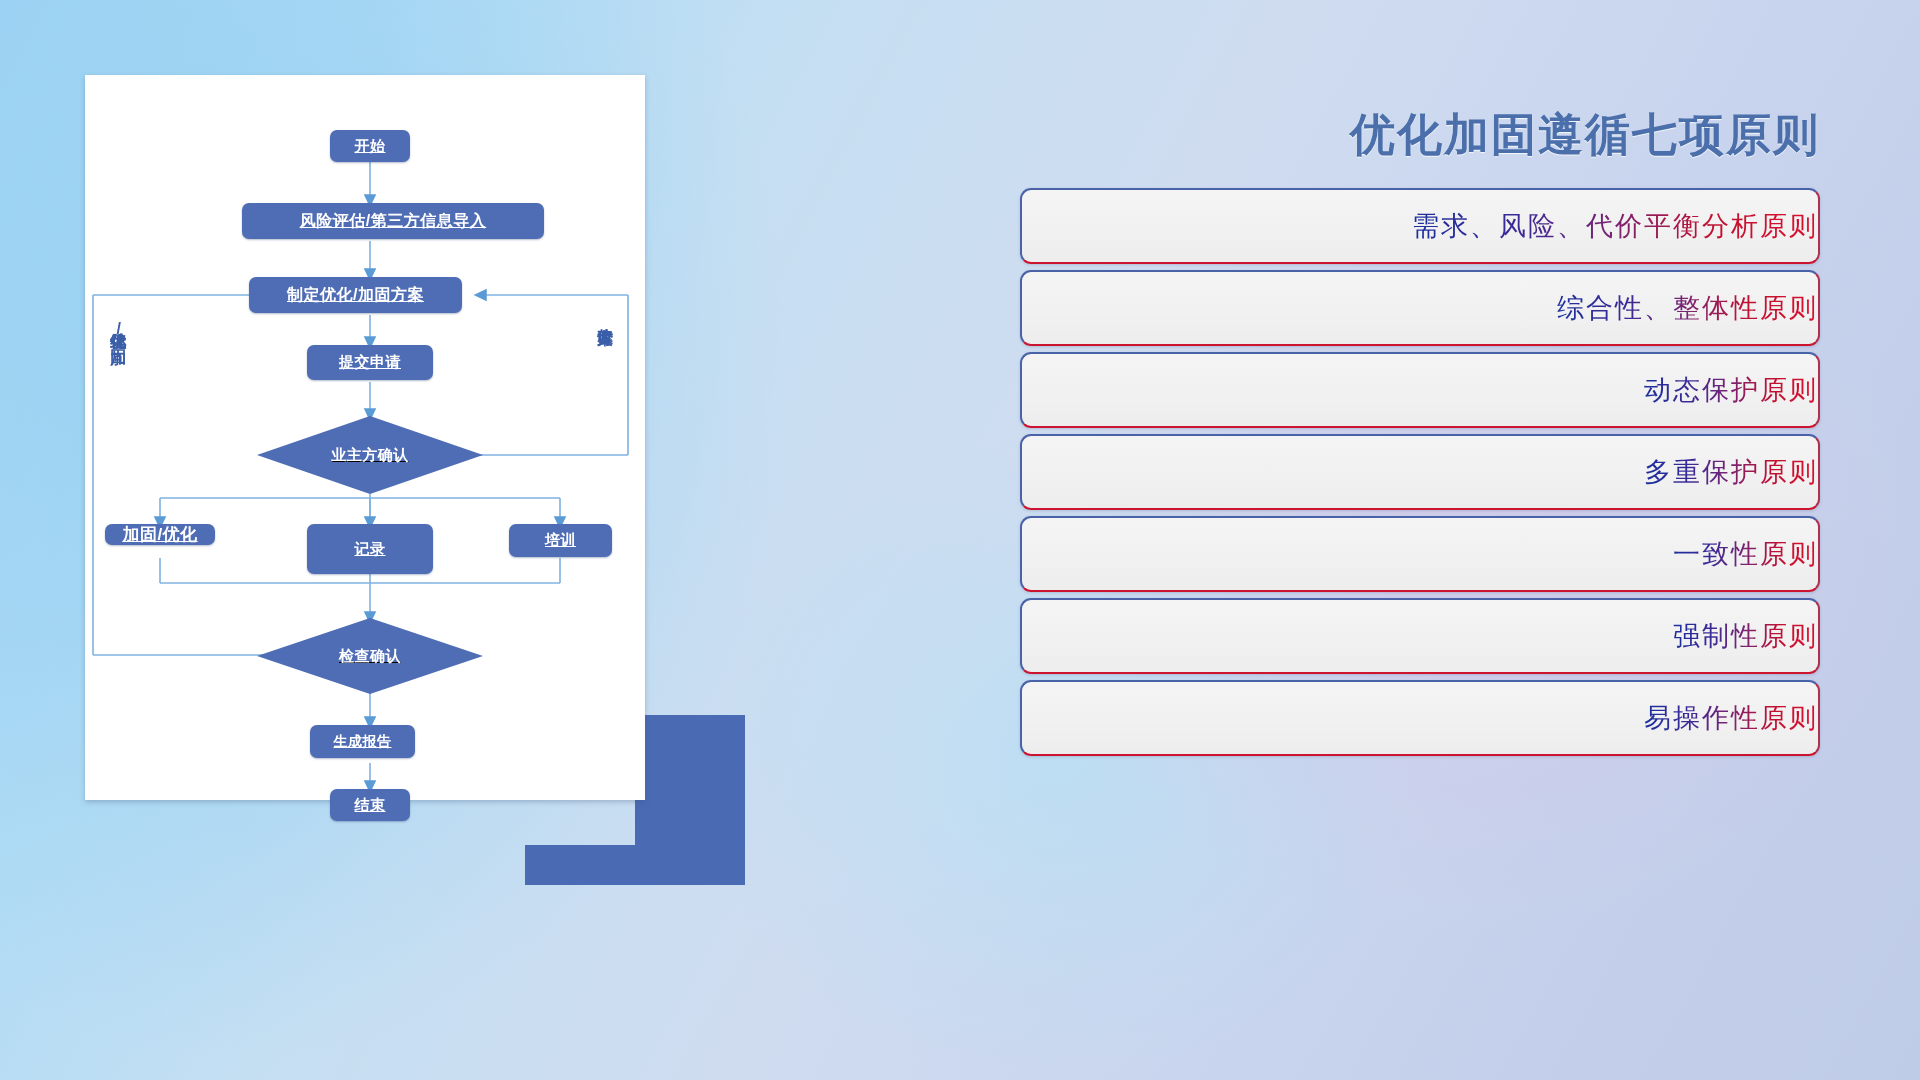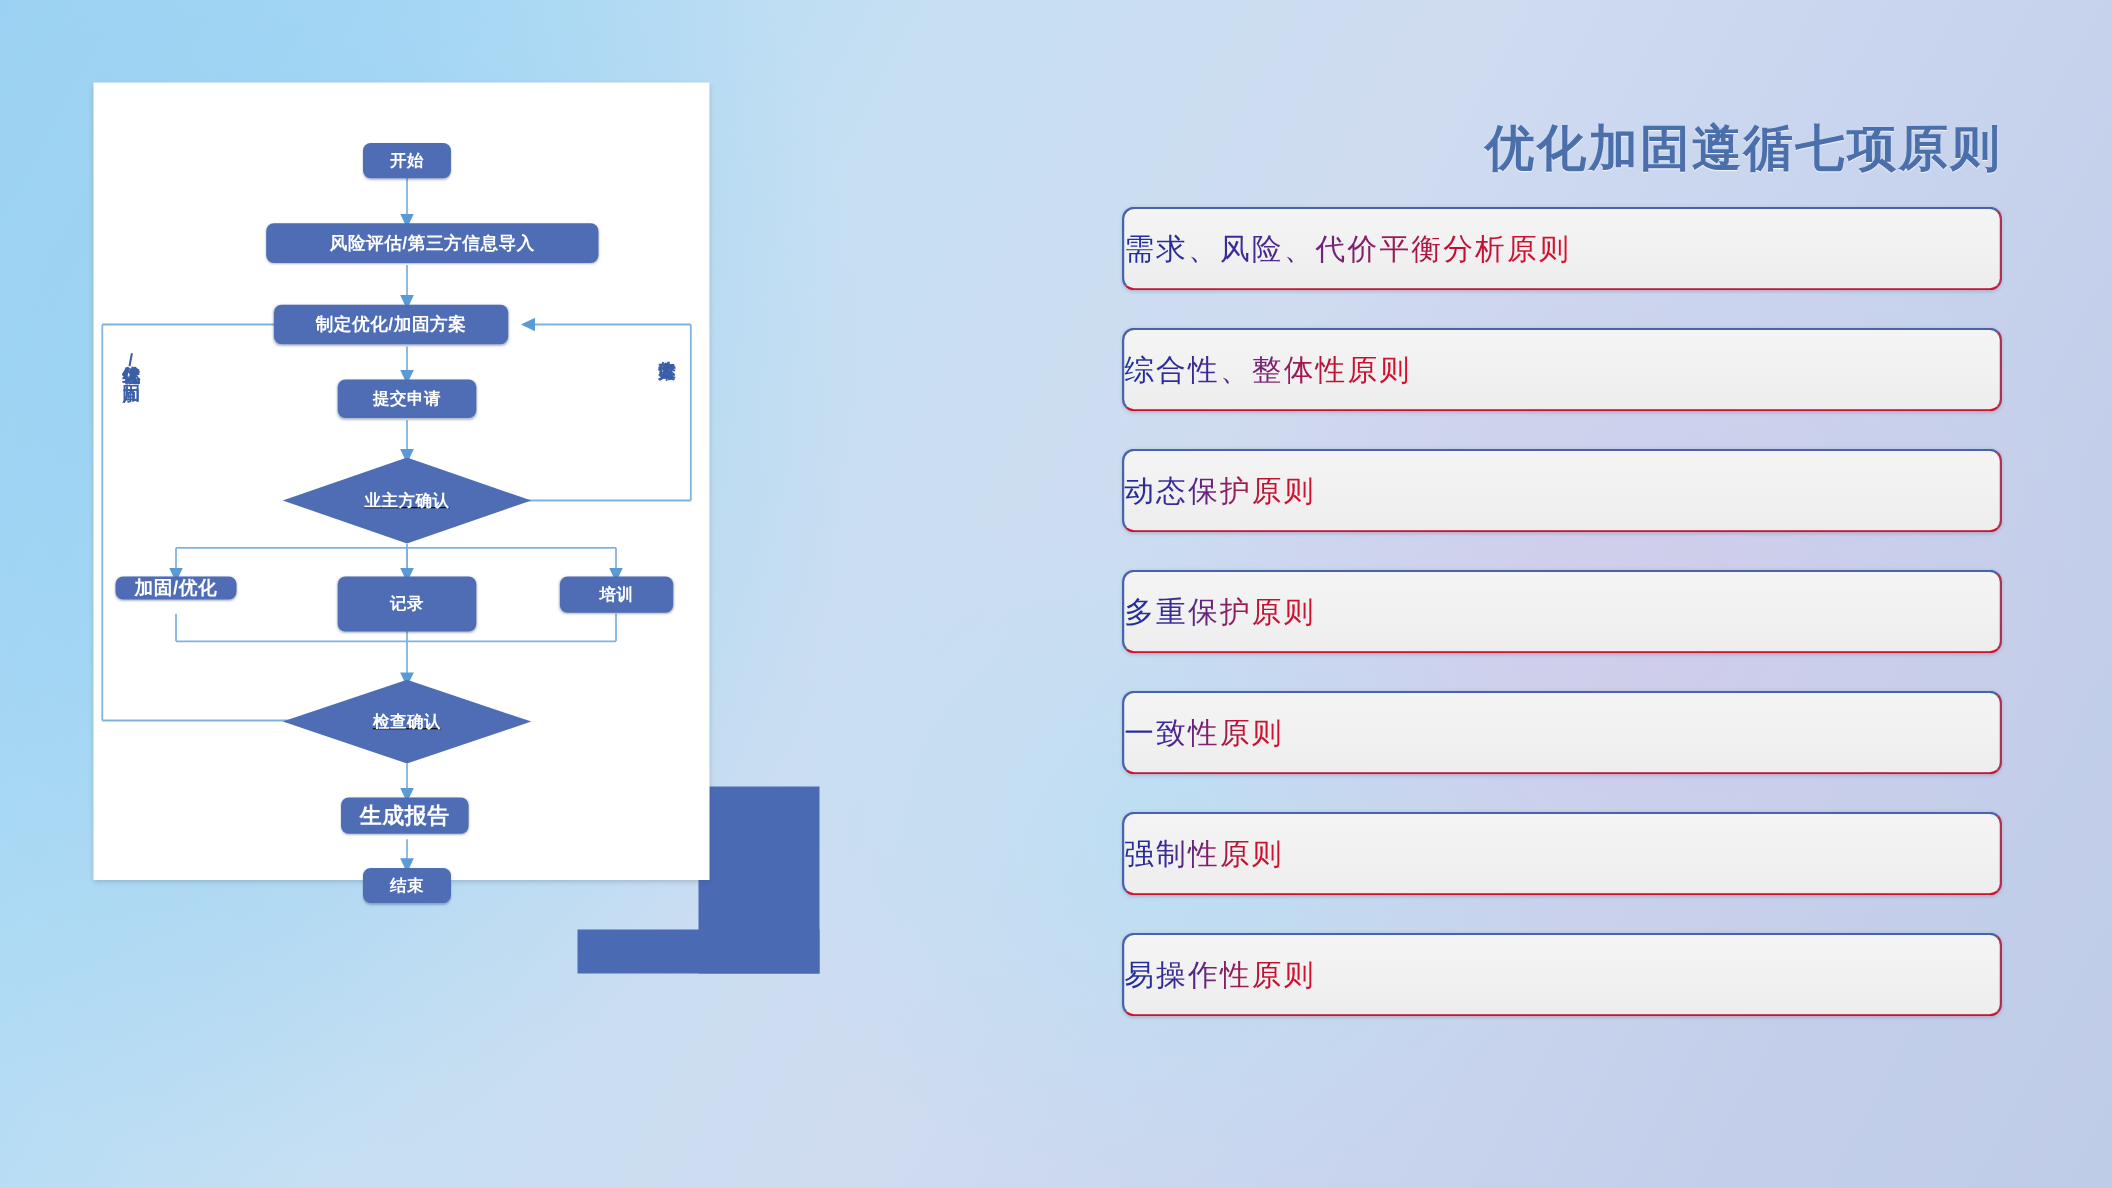--- a/index.html
+++ b/index.html
@@ -66,20 +66,21 @@
     color: #ffffff;
     font-weight: bold;
     border-radius: 7px;
     display: flex;
     align-items: center;
     justify-content: center;
     text-align: center;
     box-shadow: 0 1px 2px rgba(40,60,110,0.35);
     letter-spacing: 0.5px;
     white-space: nowrap;
+    text-decoration: underline;
   }
   .diamond-wrap {
     position: absolute;
     display: flex;
     align-items: center;
     justify-content: center;
     text-decoration: underline;
   }
   .diamond-shape {
     position: absolute;
@@ -131,31 +132,31 @@
   }
   #principle-list {
     position: absolute;
     left: 0;
     top: 113px;
     width: 800px;
   }
   .principle-item {
     position: relative;
     height: 72px;
-    margin-bottom: 34px;
+    margin-bottom: 6px;
     background: linear-gradient(180deg, #f4f4f5 0%, #f1f1f2 55%, #ededee 100%);
     border-radius: 11px;
     border-top: 2px solid #4a63a8;
     border-left: 2px solid #4a63a8;
     border-right: 2px solid #b03050;
     border-bottom: 2px solid #cc1430;
     box-shadow: 0 1px 3px rgba(70,80,120,0.22);
     display: flex;
     align-items: center;
-    justify-content: flex-start;
+    justify-content: flex-end;
   }
   .principle-text {
     font-size: 27px;
     font-weight: normal;
     background: linear-gradient(90deg, #1c2f9c 0%, #3a2a96 26%, #7b2370 50%, #c21030 74%, #d8102c 100%);
     -webkit-background-clip: text;
     background-clip: text;
     color: transparent;
     -webkit-text-fill-color: transparent;
     letter-spacing: 2px;
@@ -248,21 +249,21 @@
 
       <div class="node" style="left:424px; top:449px; width:103px; height:33px; font-size:15px;">
         <span>培训</span>
       </div>
 
       <div class="diamond-wrap" style="left:172px; top:543px; width:226px; height:76px;">
         <div class="diamond-shape"></div>
         <span class="diamond-label">检查确认</span>
       </div>
 
-      <div class="node" style="left:225px; top:650px; width:116px; height:33px; font-size:20px;">
+      <div class="node" style="left:225px; top:650px; width:105px; height:33px; font-size:14px;">
         <span>生成报告</span>
       </div>
 
       <div class="node" style="left:245px; top:714px; width:80px; height:32px; font-size:15px;">
         <span>结束</span>
       </div>
 
       <div class="vlabel" style="left:25px; top:245px;">继续优化/加固</div>
 
       <div class="vlabel" style="left:512px; top:240px;">方案修改</div>

